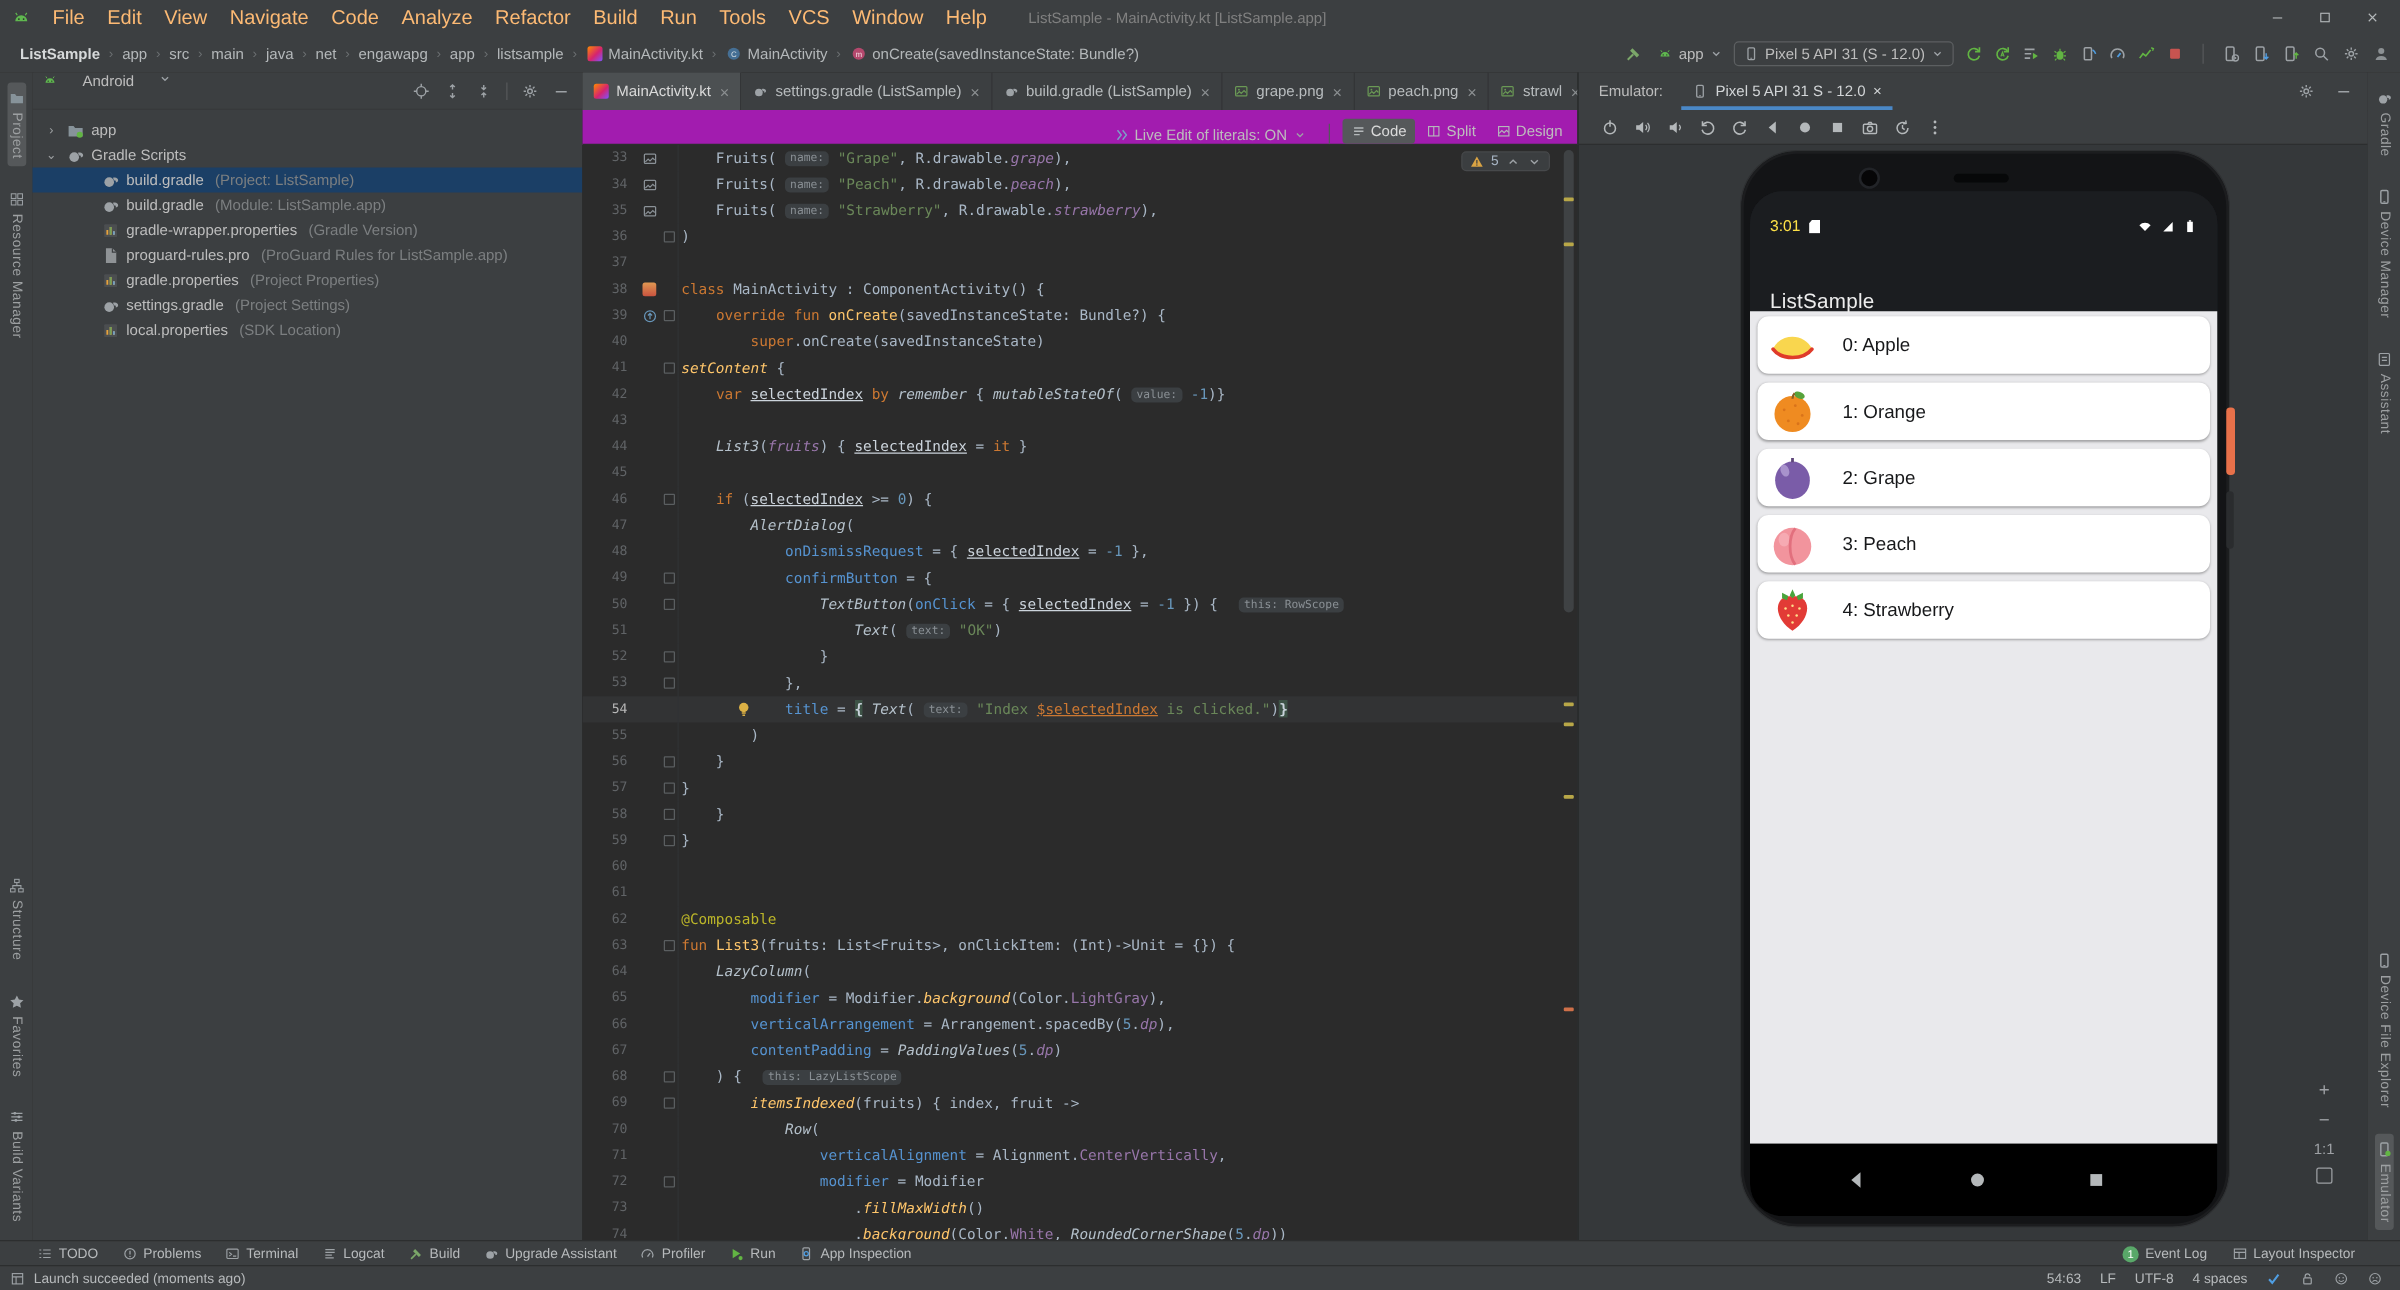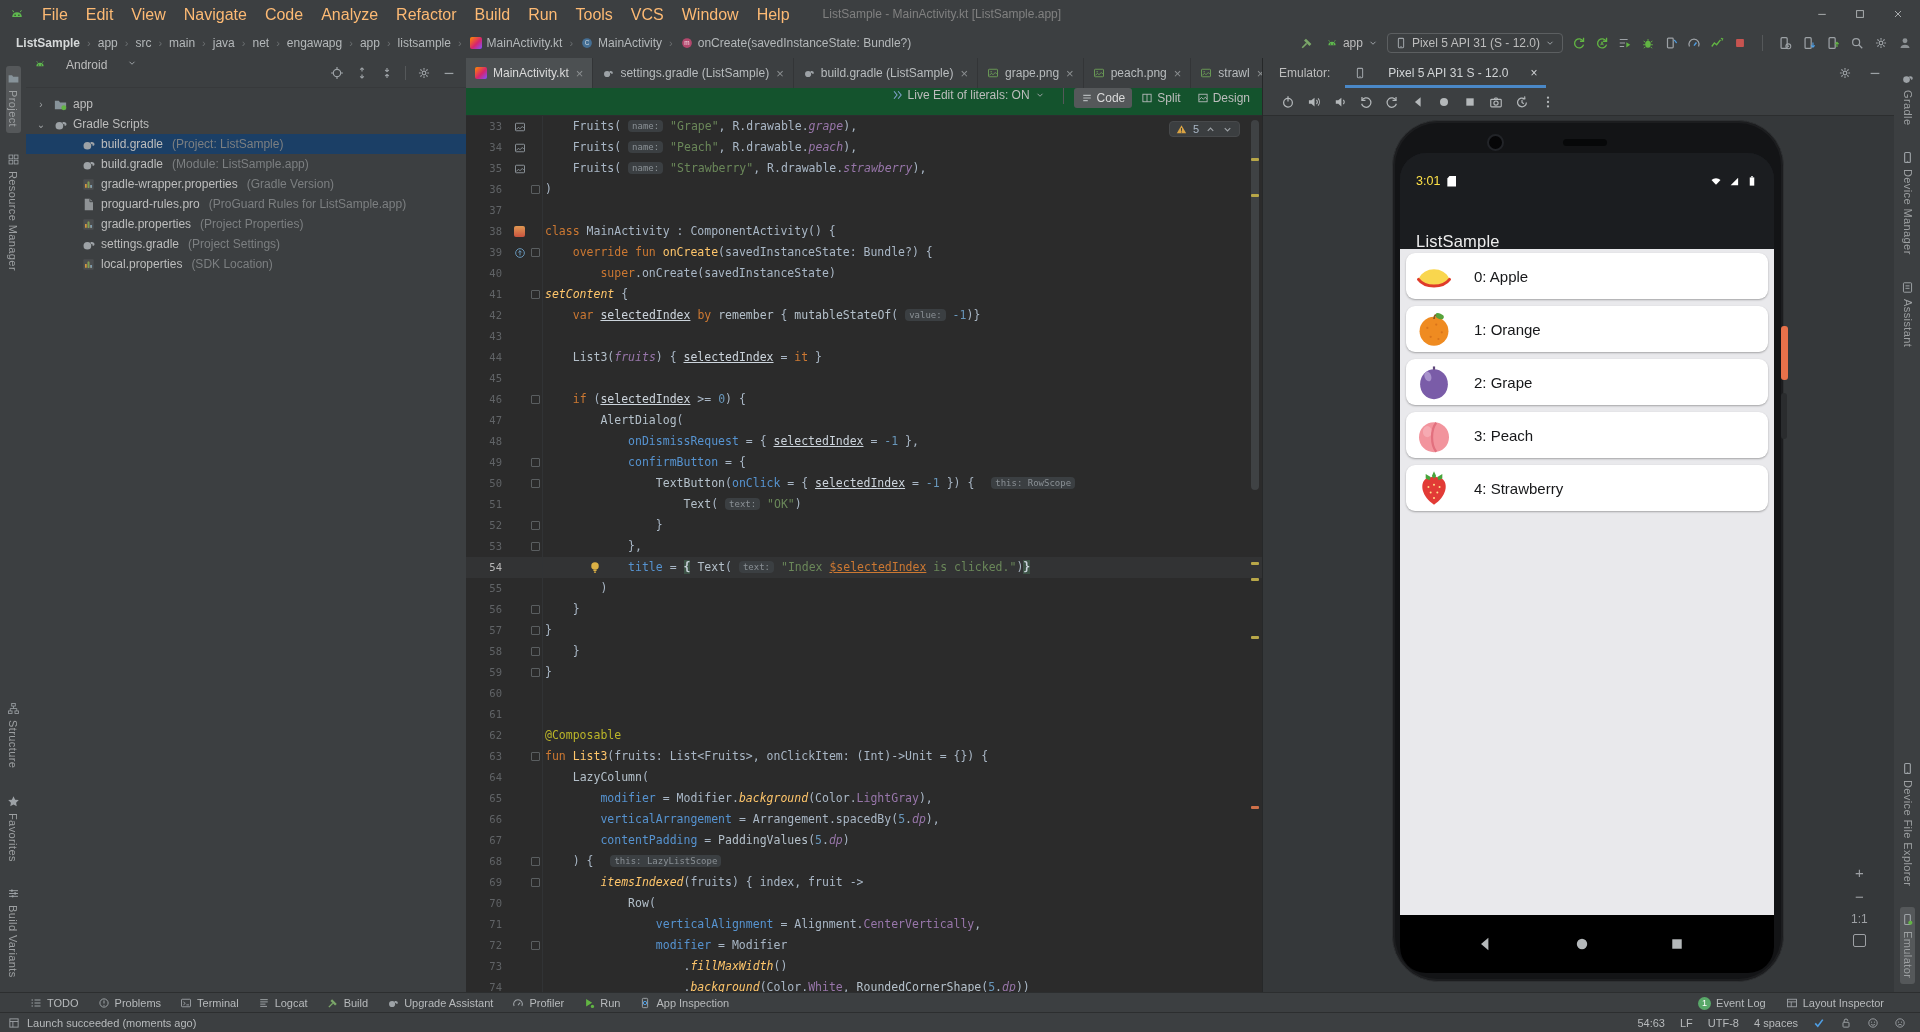--- a/index.html
+++ b/index.html
@@ -59,43 +59,43 @@
   .trow.selected{background:#1b3f66}
   .trow .ic{width:15px;height:15px}
 
   
   .editor{position:absolute;left:466px;top:58px;width:796px;bottom:40px;background:#2b2b2b}
   .tabs{position:absolute;left:0;top:0;right:0;height:30px;background:#3c3f41;border-bottom:1px solid #2c2e2f;display:flex;align-items:stretch}
   .tab{display:flex;align-items:center;gap:6px;padding:0 9px;font-size:12px;color:#b8bcbe;border-right:1px solid #333537;cursor:default;white-space:nowrap}
   .tab.active{background:#4c5052;color:#dadada}
   .tab .x{color:#8b8f91;font-size:13px;line-height:1;margin-left:1px}
   .taboverflow{margin-left:auto;display:flex;align-items:center;padding:0 12px}
-  .etoolbar{position:absolute;left:0;top:30px;right:0;height:27px;background:#14532d;border-bottom:1px solid #2c2e2f;
-            display:flex;align-items:flex-start;justify-content:flex-end;gap:4px;padding-right:5px;color:#bdbdbd}
+  .etoolbar{position:absolute;left:0;top:30px;right:0;height:27px;background:#a21caf;border-bottom:1px solid #2c2e2f;
+            display:flex;align-items:flex-end;justify-content:flex-end;gap:4px;padding-right:5px;color:#bdbdbd}
   .lev{display:flex;align-items:center;gap:5px;margin-right:8px}
   .vdiv{width:1px;height:16px;background:#55585a;margin:0 6px}
   .mode{display:flex;align-items:center;gap:4px;padding:3px 7px;border-radius:3px;color:#bdbdbd}
   .mode.active{background:#55585a;color:#dadada}
 
   .code{position:absolute;left:0;top:58px;right:0;bottom:0;overflow:hidden;background:#2b2b2b}
   .cl{display:flex;height:21px;line-height:21px;font-family:"DejaVu Sans Mono",monospace;font-size:11.5px;white-space:pre;position:relative}
   .ln{width:36px;text-align:right;padding-right:9px;color:#606366;font-size:10.5px;flex:none;font-family:"DejaVu Sans Mono",monospace}
   .gi{width:17px;flex:none;display:flex;align-items:center;justify-content:center}
   .gf{width:14px;flex:none;display:flex;align-items:center;justify-content:center;border-right:1px solid #313335}
   .fbox{width:7px;height:7px;border:1px solid #5a5e60;border-radius:1px}
   .ct{flex:1;padding-left:2px;overflow:hidden}
   .cl.cur{background:#323334}
   .cl.cur .ln{color:#b8b8b8}
   .gic-cls{width:11px;height:11px;border-radius:2px;background:linear-gradient(180deg,#e09852,#c9533f)}
   .gic-img{width:12px;height:12px}
   .bulb{position:absolute;left:122px;top:3px;width:14px;height:15px}
 
   .t-p{color:#a9b7c6}.t-k{color:#cc7832}.t-fn{color:#ffc66b}
   .t-fi{color:#ffc66b;font-style:italic}
-  .t-ci{color:#b4c0ca;}
+  .t-ci{color:#b4c0ca;font-style:italic}
   .t-na{color:#5693d0}
   .t-s{color:#6a8759}
   .t-sv{color:#cc7832;text-decoration:underline}
   .t-n2{color:#6897bb}
   .t-v{color:#ccd4dc;text-decoration:underline}
   .t-pi{color:#9876aa;font-style:italic}
   .t-pp{color:#9876aa}
   .t-an{color:#bbb529}
   .t-bh{background:#3d5346;font-weight:bold;color:#c8d2da}
   .t-h,.t-sh{background:#3b3f42;color:#8a9095;font-size:9px;border-radius:4px;padding:1px 4px;vertical-align:1px}
@@ -106,21 +106,21 @@
   .warnw .ic{width:11px;height:11px}
   .smarks{position:absolute;right:0;top:58px;bottom:0;width:14px}
   .sthumb{position:absolute;left:3px;top:4px;width:8px;height:370px;background:#3f4244;border-radius:4px}
   .smark{position:absolute;left:3px;width:8px;height:3px;border-radius:1px}
 
   
   .emu{position:absolute;left:1262px;top:58px;width:631px;bottom:40px;background:#35383a;border-left:1px solid #262829}
   .ehead{position:absolute;left:0;top:0;right:0;height:30px;background:#3c3f41;border-bottom:1px solid #2c2e2f;
          display:flex;align-items:center;color:#bdbdbd}
   .ehead .plabel{margin-left:16px}
-  .etab{position:relative;display:flex;align-items:center;gap:22px;padding:0 12px;height:100%;margin-left:12px;color:#d2d5d7}
+  .etab{position:relative;display:flex;align-items:center;gap:6px;padding:0 12px;height:100%;margin-left:12px;color:#d2d5d7}
   .etab .ul{position:absolute;left:3px;right:3px;bottom:0;height:3px;background:#4a88c7}
   .ehicons{margin-left:auto;display:flex;align-items:center;gap:16px;padding-right:12px}
   .ebar{position:absolute;left:0;top:30px;right:0;height:27px;background:#3c3f41;border-bottom:1px solid #2c2e2f;
         display:flex;align-items:center;gap:12px;padding-left:18px}
   .stage{position:absolute;left:0;top:58px;right:0;bottom:0}
 
   .phone{position:absolute;left:129px;top:4px;width:390px;height:860px;background:#131416;border-radius:46px;
          border:1px solid #2e3032;box-shadow:inset 0 0 0 2px #1c1d1f}
   .screen{position:absolute;left:7px;top:32px;width:374px;height:820px;border-radius:26px;overflow:hidden;background:#1b1d20}
   .cam{position:absolute;left:94px;top:13px;width:13px;height:13px;border-radius:50%;background:#060607;border:2px solid #222428}

